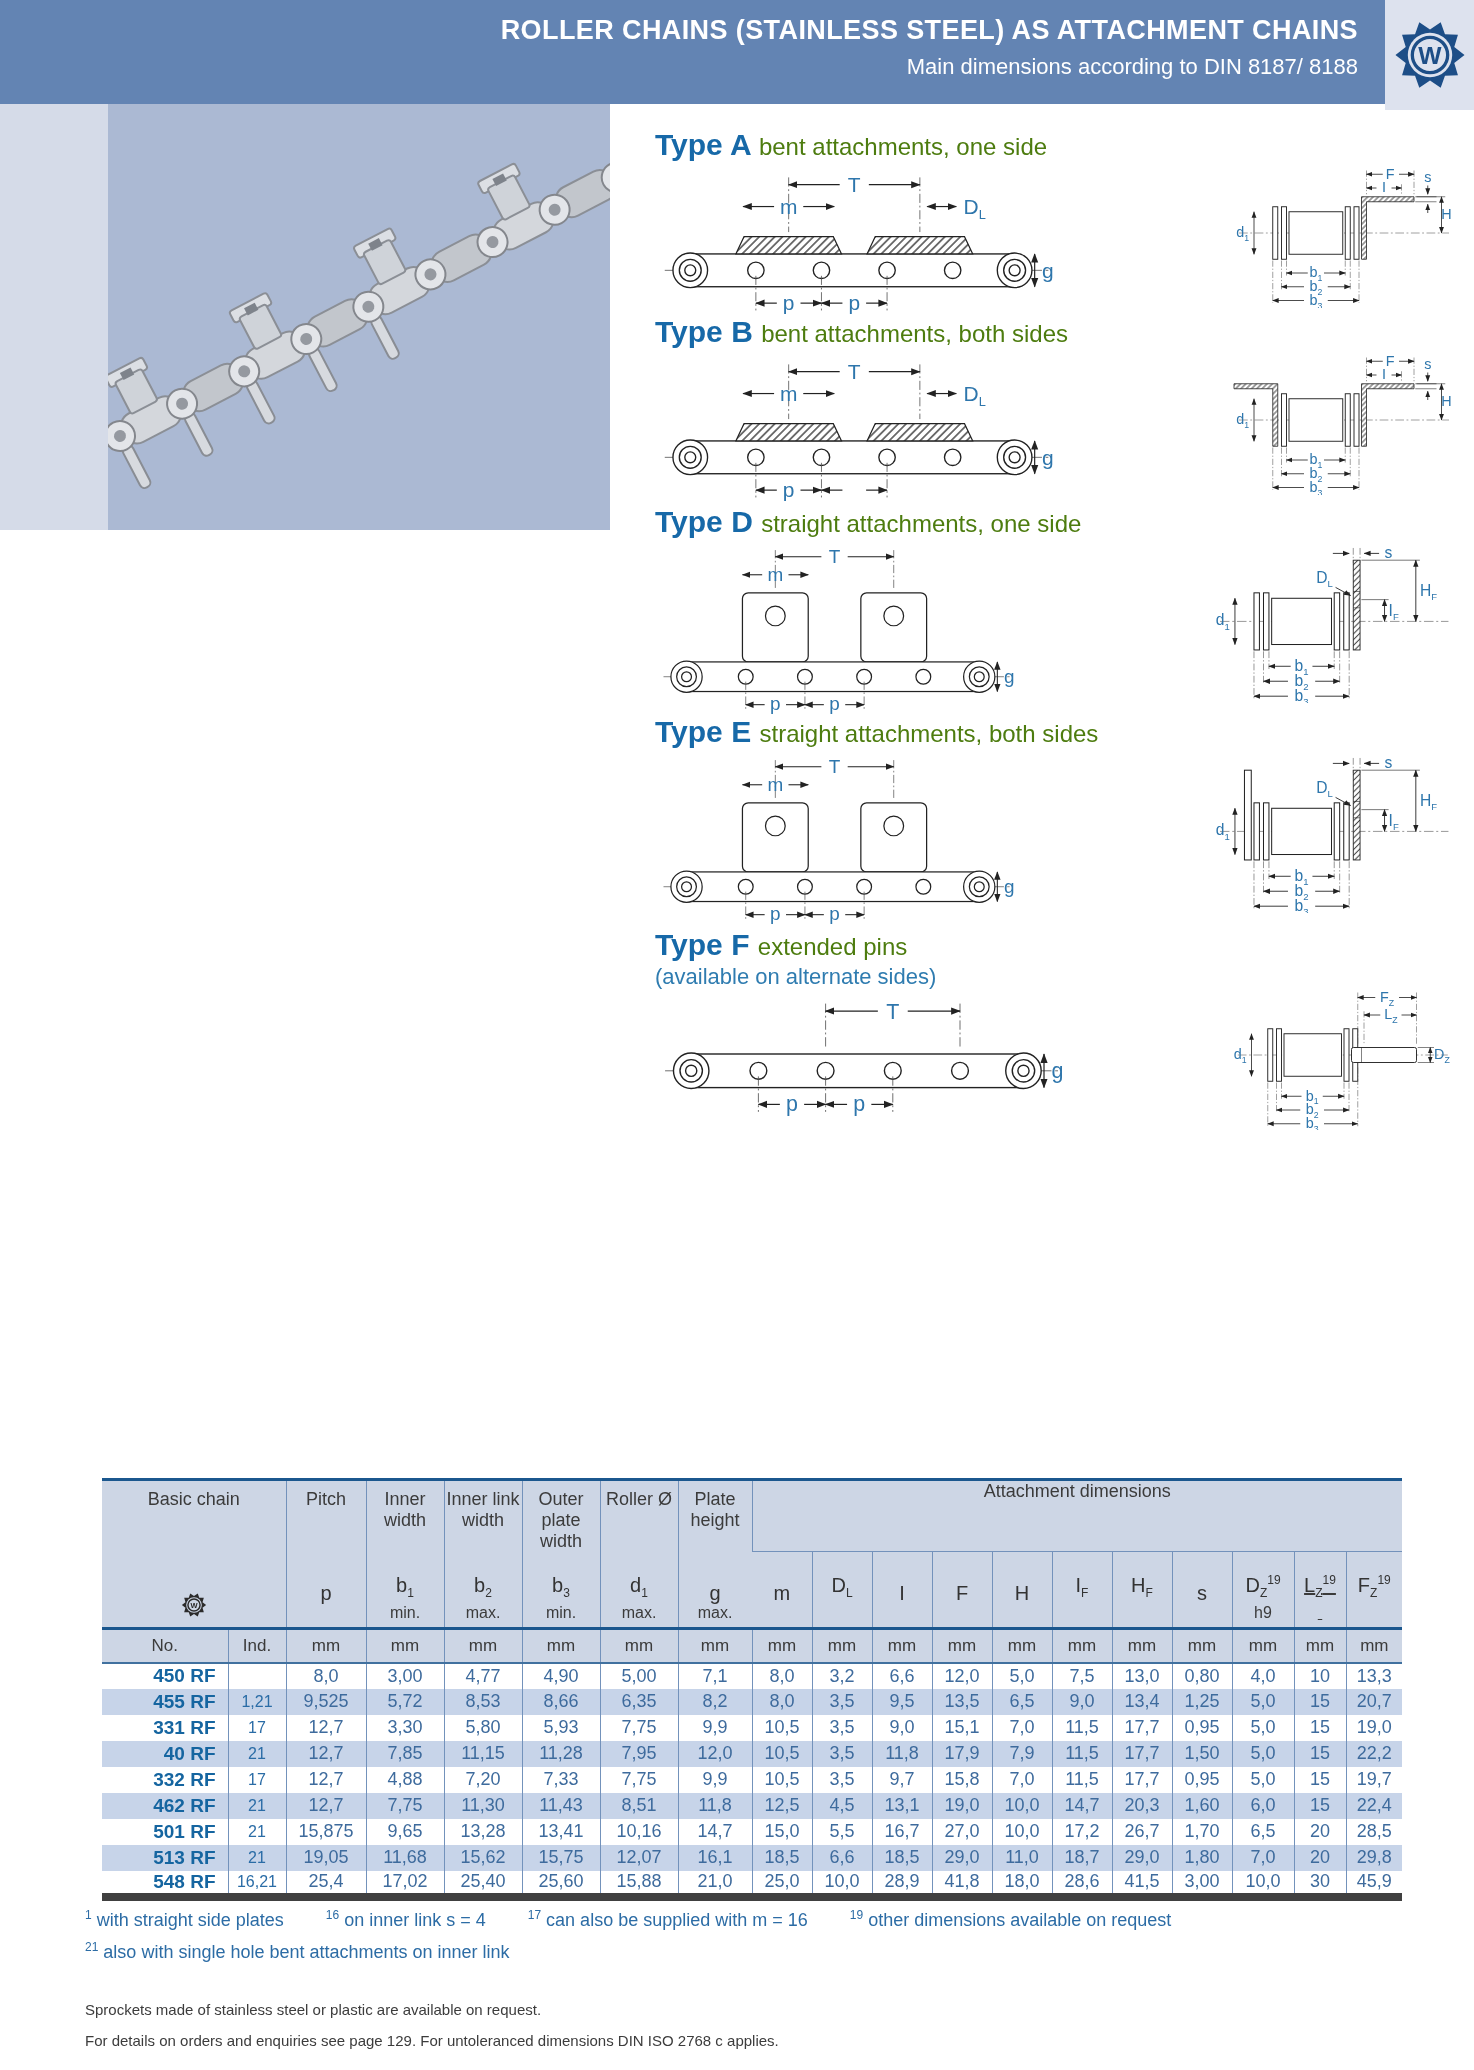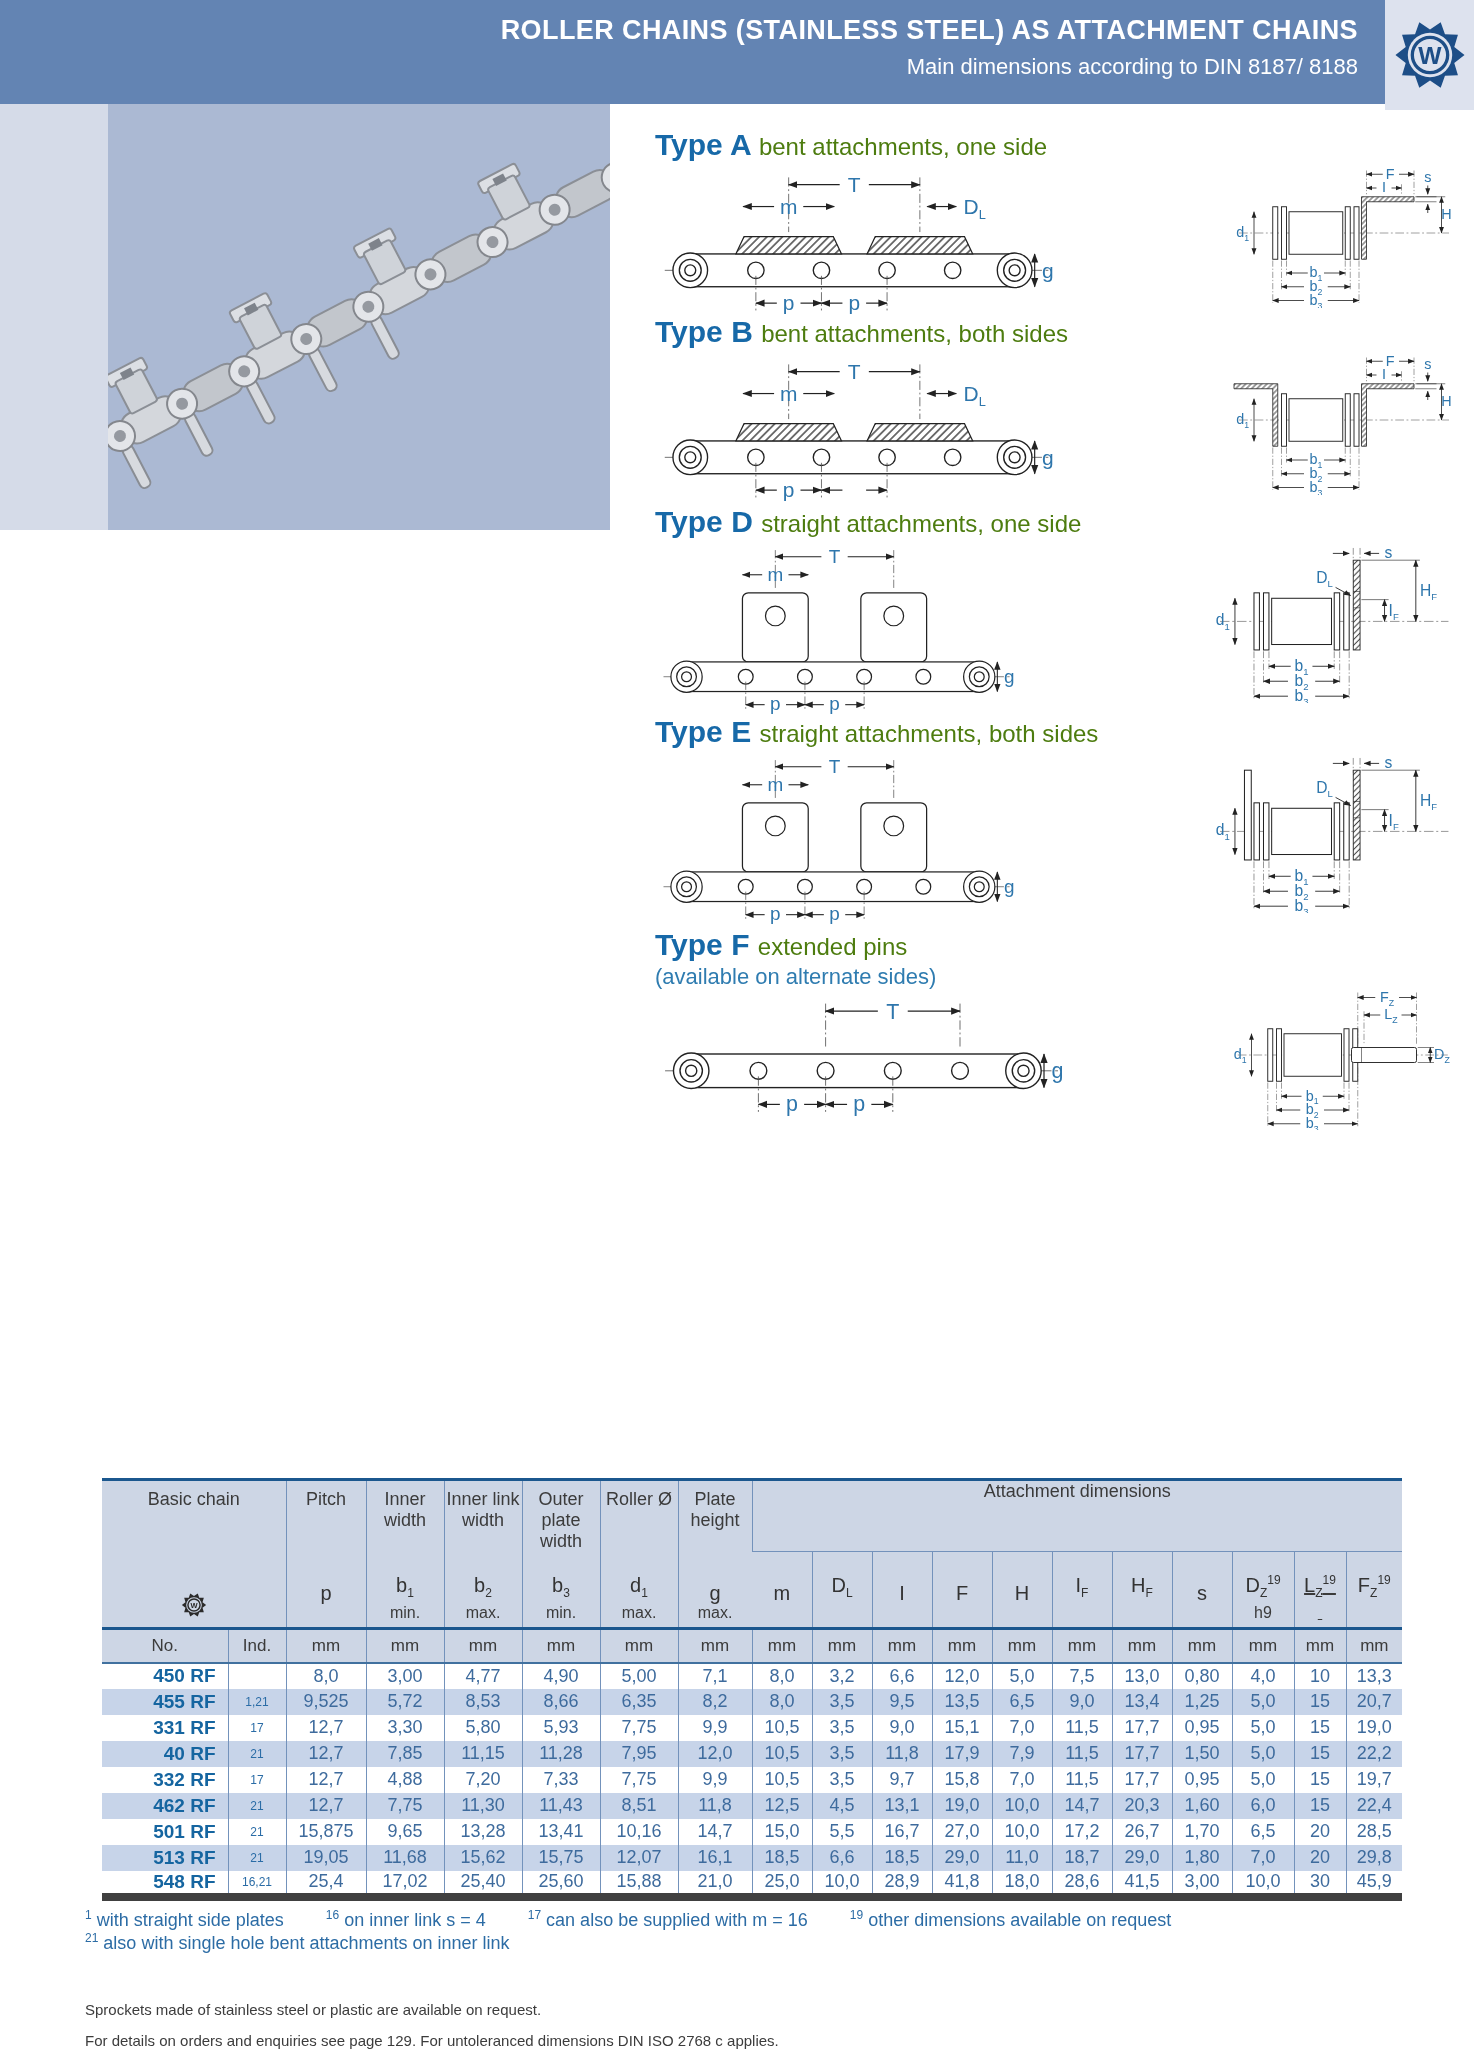--- a/index.html
+++ b/index.html
@@ -40,26 +40,26 @@
   .gw{display:flex;flex-direction:column;justify-content:space-between;height:146px;align-items:center}
   .ct{font-size:18px;padding-top:8px;line-height:21px}
   .cb{padding-bottom:5px;text-align:center}
   .sy{font-size:20px;color:#333;display:block;line-height:22px}
   .sy sub,.sy sup{font-size:12px}
   .l2{font-size:16px;height:18px;line-height:18px}
   th.att{border-bottom:1px solid #7392bb;font-size:18px;vertical-align:middle;height:72px}
   #hr3 th{border-top:3px solid #1b578e;border-bottom:2px solid #41719f;font-size:17px;height:34px;vertical-align:middle}
   .tbl tbody td{font-size:18px;text-align:center;color:#3e6b9d;height:26px;vertical-align:middle}
   .tbl td.no{font-weight:bold;color:#1565a0;text-align:right;padding-right:12px;font-size:19px}
-  .tbl td.ind{font-size:12px;color:#2a6ca6}
+  .tbl td.ind{font-size:16px;color:#2a6ca6}
   .tbl tr.alt{background:#c7d4e9}
   
   .fnotes{position:absolute;left:85px;top:1908px;width:1310px;color:#2c6ca5;font-size:18px}
   .fline{display:flex;gap:42px;flex-wrap:nowrap}
-  .fline2{}
+  .fline2{margin-top:9px}
   .fnotes sup{font-size:12px}
   .closing{position:absolute;left:85px;top:1994px;color:#3c3c3c;font-size:15px;line-height:31px}
 </style>
 </head>
 <body>
 
 <svg width="0" height="0" style="position:absolute" aria-hidden="true">
   <defs>
     <marker id="arr" viewBox="0 0 12 12" refX="11" refY="6" markerWidth="8" markerHeight="8" orient="auto-start-reverse">
       <path d="M0,1.5 L12,6 L0,10.5 z" fill="#222"></path>

